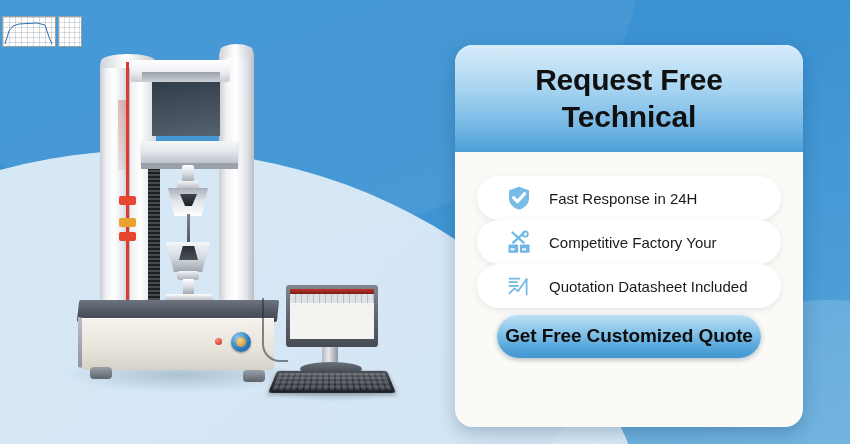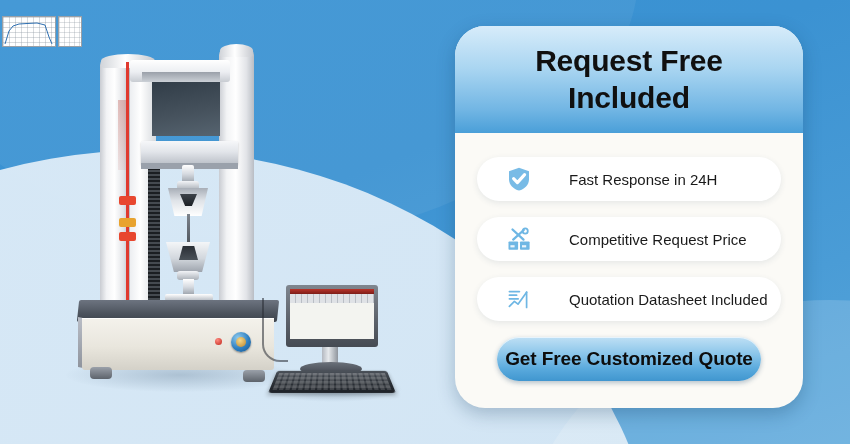--- a/index.html
+++ b/index.html
@@ -320,23 +320,23 @@
     position: absolute;
     border-radius: 50%;
     background: radial-gradient(ellipse at center, rgba(30,60,90,0.22) 0%, rgba(30,60,90,0) 72%);
   }
   .sb-machine { left: 66px;  top: 358px; width: 228px; height: 34px; }
   .sb-comp    { left: 266px; top: 376px; width: 136px; height: 26px; }
 
   
   #quote-card {
     position: absolute;
-    left: 455px; top: 26px;
+    left: 455px; top: 45px;
     width: 348px; height: 382px;
-    border-radius: 30px;
+    border-radius: 18px;
     background: #fbfaf6;
     box-shadow: 0 6px 18px rgba(12,50,86,0.26);
     overflow: hidden;
   }
   .card-header {
     height: 107px;
     background: linear-gradient(180deg, #d7ecfa 0%, #a9d5f1 40%, #72b6e4 78%, #4a9fd8 100%);
     display: flex;
     align-items: center;
     justify-content: center;
@@ -352,24 +352,23 @@
   }
   .card-body {
     padding: 24px 22px 0 22px;
   }
   .feature-row {
     display: flex;
     align-items: center;
     background: #ffffff;
     border-radius: 26px;
     height: 44px;
-    margin-bottom: 16px;
+    margin-bottom: 0;
     padding-left: 28px;
     box-shadow: 0 2px 6px rgba(40,70,100,0.10);
-    gap: 20px;
   }
   .feature-icon {
     width: 28px;
     height: 28px;
     flex: 0 0 28px;
     display: flex;
     align-items: center;
     justify-content: center;
     margin-right: 16px;
   }
@@ -474,21 +473,21 @@
         <div class="keyboard-keys"></div>
       </div>
     </div>
   </div>
 
   <div id="quote-card">
 
     <div class="card-header">
       <div class="card-title">
         <div>Request Free</div>
-        <div>Included</div>
+        <div>Technical</div>
       </div>
     </div>
 
     <div class="card-body">
 
       <div class="feature-row">
         <span class="feature-icon">
           <svg width="26" height="26" viewBox="0 0 26 26">
             <path d="M13 1.8 L23 5.2 V13.2 C23 19.0 18.6 23.0 13 24.6 C7.4 23.0 3 19.0 3 13.2 V5.2 Z" fill="#78bbe6"></path>
             <path d="M7.6 12.6 L11.4 16.6 L18.6 8.6" fill="none" stroke="#ffffff" stroke-width="3.1" stroke-linecap="round" stroke-linejoin="round"></path>
@@ -502,21 +501,21 @@
           <svg width="26" height="26" viewBox="0 0 26 26">
             <rect x="2.5" y="15.5" width="9.6" height="8.2" rx="0.8" fill="#6fb7e4"></rect>
             <rect x="14.0" y="15.5" width="9.6" height="8.2" rx="0.8" fill="#6fb7e4"></rect>
             <rect x="4.4" y="19.2" width="4.2" height="2.2" fill="#ffffff" opacity="0.85"></rect>
             <rect x="16.0" y="19.2" width="4.2" height="2.2" fill="#ffffff" opacity="0.85"></rect>
             <path d="M6.5 3.5 L17.5 13.6" stroke="#6fb7e4" stroke-width="2.3" stroke-linecap="round"></path>
             <path d="M17.8 4.0 L7.2 13.6" stroke="#6fb7e4" stroke-width="2.3" stroke-linecap="round"></path>
             <circle cx="19.2" cy="5.0" r="2.6" fill="none" stroke="#6fb7e4" stroke-width="1.8"></circle>
           </svg>
         </span>
-        <span class="feature-label">Competitive Request Price</span>
+        <span class="feature-label">Competitive Factory Your</span>
       </div>
 
       <div class="feature-row">
         <span class="feature-icon">
           <svg width="26" height="26" viewBox="0 0 26 26">
             <path d="M3.4 5.6 H13.4" stroke="#6fb7e4" stroke-width="1.7" stroke-linecap="round"></path>
             <path d="M3.4 9.2 H10.6" stroke="#6fb7e4" stroke-width="1.7" stroke-linecap="round"></path>
             <path d="M3.4 12.8 H12.2" stroke="#6fb7e4" stroke-width="1.7" stroke-linecap="round"></path>
             <path d="M3.4 20.4 L8.4 15.4 L12.0 18.2 L20.6 6.2" fill="none" stroke="#6fb7e4" stroke-width="1.7" stroke-linecap="round" stroke-linejoin="round"></path>
             <path d="M20.6 6.2 L20.6 21.4" stroke="#6fb7e4" stroke-width="1.7" stroke-linecap="round"></path>

